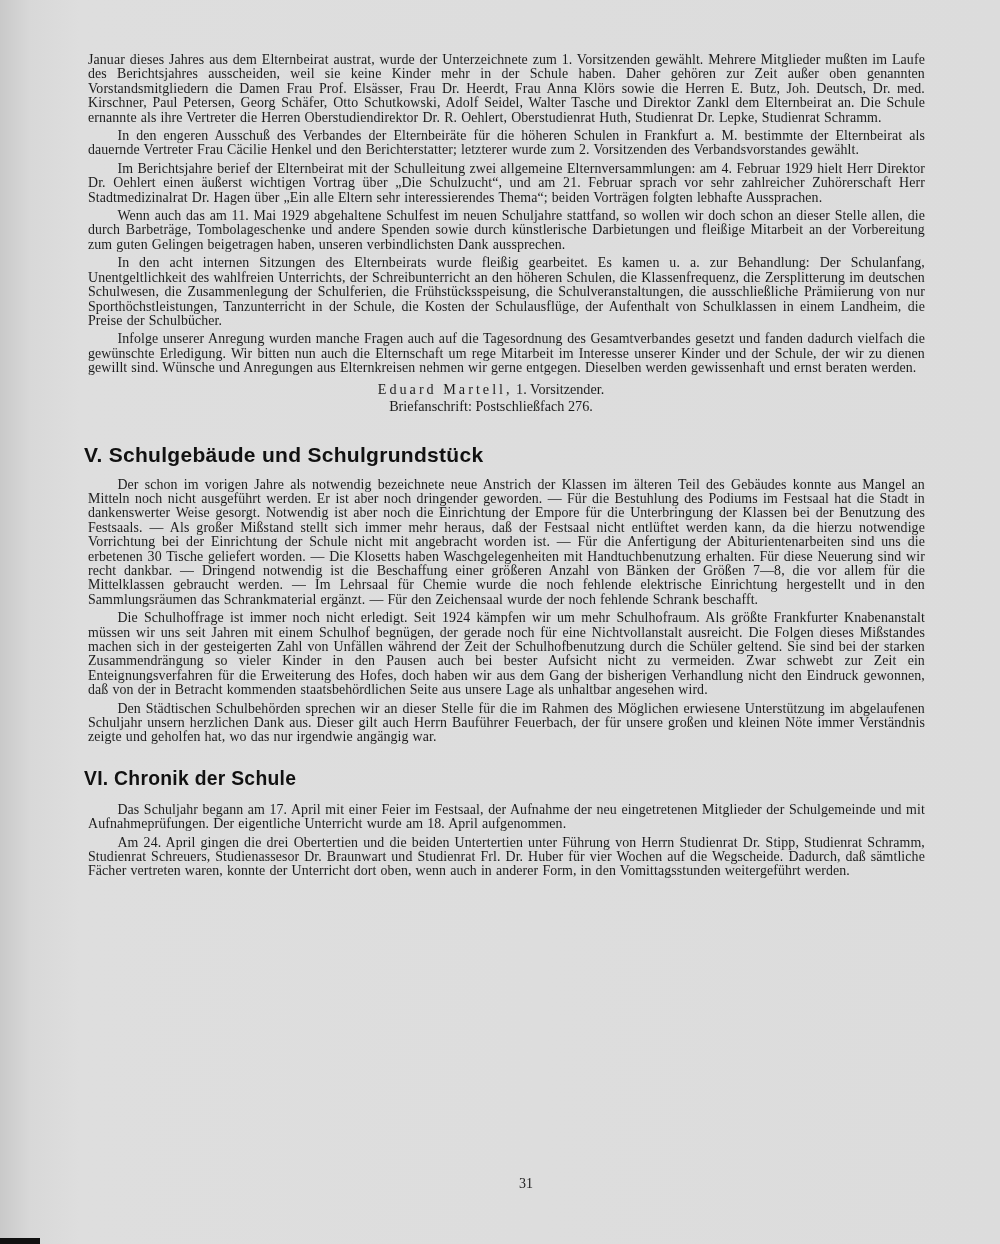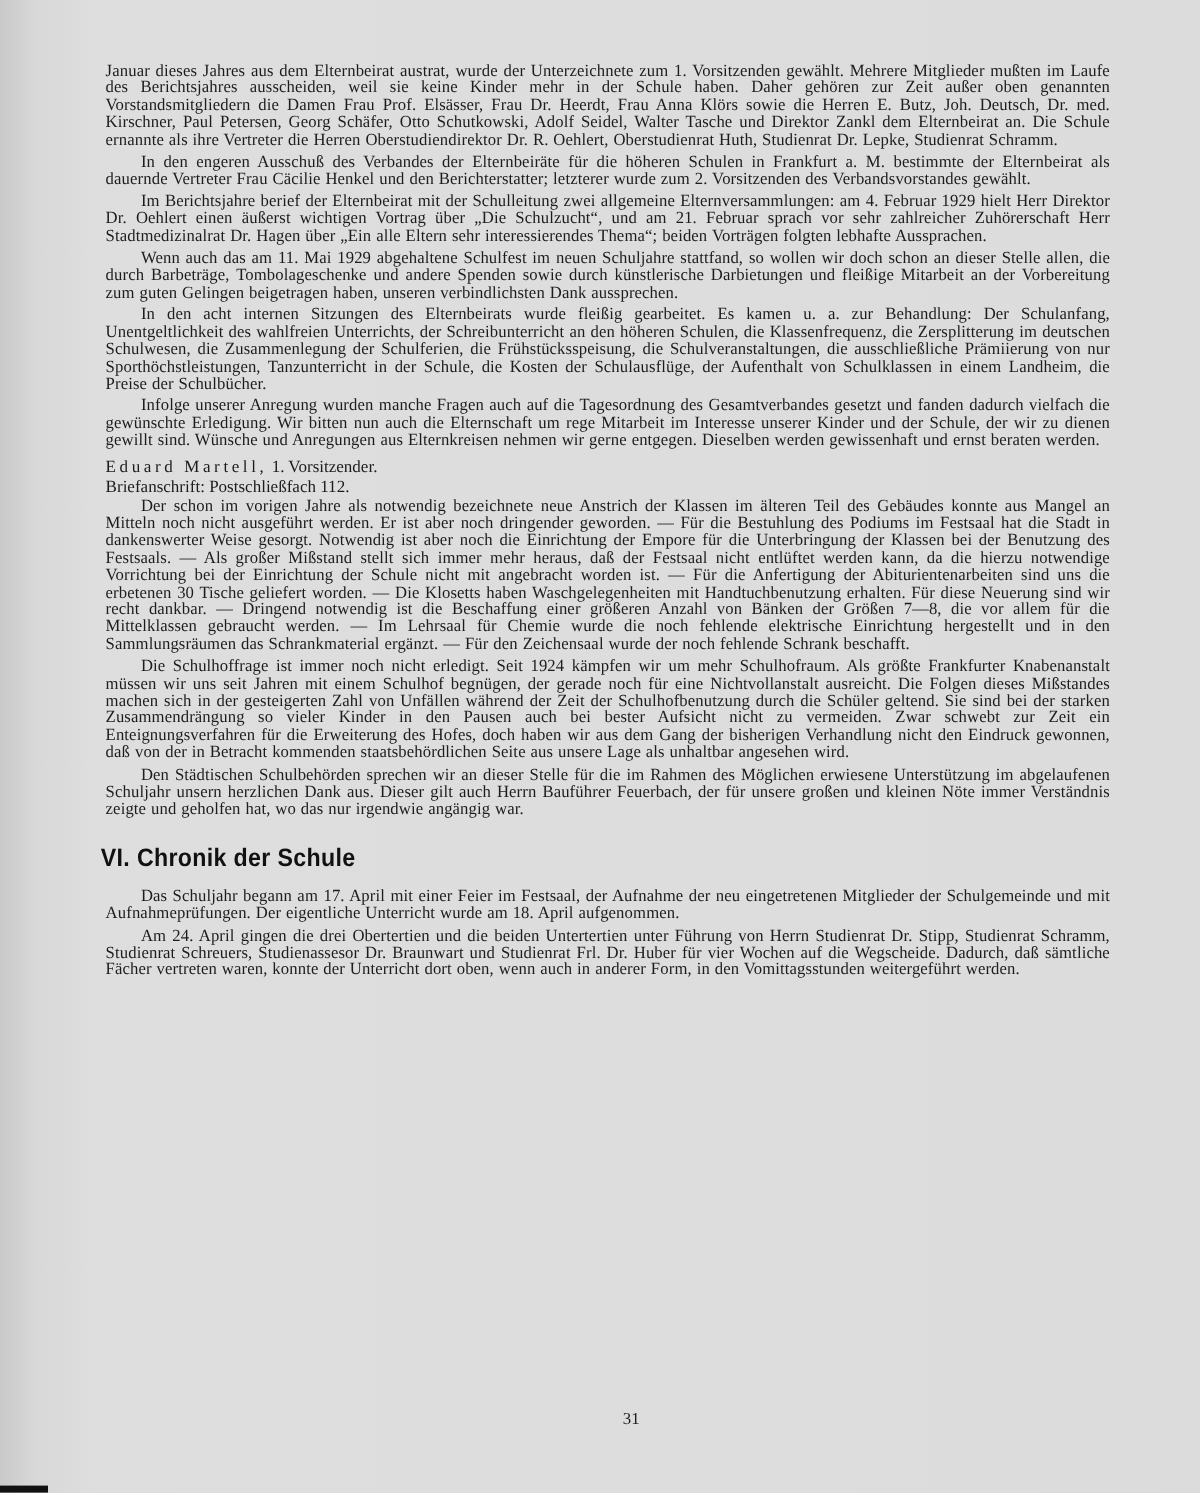--- a/index.html
+++ b/index.html
@@ -33,21 +33,21 @@
       transform: scaleX(0.98);
       transform-origin: left top;
     }
     .para.first {
       text-indent: 0;
     }
     .signature {
       font-family: "Liberation Serif", "DejaVu Serif", serif;
       font-size: 14.2px;
       line-height: 17px;
-      text-align: left;
+      text-align: center;
       margin: 6px 48px 0 0;
     }
     .signature .name {
       letter-spacing: 3px;
     }
     .heading {
       font-family: "Liberation Sans", "DejaVu Sans", sans-serif;
       font-weight: bold;
       font-size: 21px;
       color: #111;
@@ -96,25 +96,26 @@
     <p class="para">In den engeren Ausschuß des Verbandes der Elternbeiräte für die höheren Schulen in Frankfurt a. M. bestimmte der Elternbeirat als dauernde Vertreter Frau Cäcilie Henkel und den Berichterstatter; letzterer wurde zum 2. Vorsitzenden des Verbandsvorstandes gewählt.</p>
     <p class="para">Im Berichtsjahre berief der Elternbeirat mit der Schulleitung zwei allgemeine Elternversammlungen: am 4. Februar 1929 hielt Herr Direktor Dr. Oehlert einen äußerst wichtigen Vortrag über „Die Schulzucht“, und am 21. Februar sprach vor sehr zahlreicher Zuhörerschaft Herr Stadtmedizinalrat Dr. Hagen über „Ein alle Eltern sehr interessierendes Thema“; beiden Vorträgen folgten lebhafte Aussprachen.</p>
     <p class="para">Wenn auch das am 11. Mai 1929 abgehaltene Schulfest im neuen Schuljahre stattfand, so wollen wir doch schon an dieser Stelle allen, die durch Barbeträge, Tombolageschenke und andere Spenden sowie durch künstlerische Darbietungen und fleißige Mitarbeit an der Vorbereitung zum guten Gelingen beigetragen haben, unseren verbindlichsten Dank aussprechen.</p>
     <p class="para">In den acht internen Sitzungen des Elternbeirats wurde fleißig gearbeitet. Es kamen u. a. zur Behandlung: Der Schulanfang, Unentgeltlichkeit des wahlfreien Unterrichts, der Schreibunterricht an den höheren Schulen, die Klassenfrequenz, die Zersplitterung im deutschen Schulwesen, die Zusammenlegung der Schulferien, die Frühstücksspeisung, die Schulveranstaltungen, die ausschließliche Prämiierung von nur Sporthöchstleistungen, Tanzunterricht in der Schule, die Kosten der Schulausflüge, der Aufenthalt von Schulklassen in einem Landheim, die Preise der Schulbücher.</p>
     <p class="para">Infolge unserer Anregung wurden manche Fragen auch auf die Tagesordnung des Gesamtverbandes gesetzt und fanden dadurch vielfach die gewünschte Erledigung. Wir bitten nun auch die Elternschaft um rege Mitarbeit im Interesse unserer Kinder und der Schule, der wir zu dienen gewillt sind. Wünsche und Anregungen aus Elternkreisen nehmen wir gerne entgegen. Dieselben werden gewissenhaft und ernst beraten werden.</p>
 
     <div class="signature">
       <div>
         <span class="name">Eduard Martell,</span><span> 1. Vorsitzender.</span>
       </div>
-      <div>Briefanschrift: Postschließfach 112.</div>
+      <div>Briefanschrift: Postschließfach 276.</div>
     </div>
   </section>
 
   <section>
+    <h2 class="heading heading-v">V. Schulgebäude und Schulgrundstück</h2>
     <p class="para">Der schon im vorigen Jahre als notwendig bezeichnete neue Anstrich der Klassen im älteren Teil des Gebäudes konnte aus Mangel an Mitteln noch nicht ausgeführt werden. Er ist aber noch dringender geworden. — Für die Bestuhlung des Podiums im Festsaal hat die Stadt in dankenswerter Weise gesorgt. Notwendig ist aber noch die Einrichtung der Empore für die Unterbringung der Klassen bei der Benutzung des Festsaals. — Als großer Mißstand stellt sich immer mehr heraus, daß der Festsaal nicht entlüftet werden kann, da die hierzu notwendige Vorrichtung bei der Einrichtung der Schule nicht mit angebracht worden ist. — Für die Anfertigung der Abiturientenarbeiten sind uns die erbetenen 30 Tische geliefert worden. — Die Klosetts haben Waschgelegenheiten mit Handtuchbenutzung erhalten. Für diese Neuerung sind wir recht dankbar. — Dringend notwendig ist die Beschaffung einer größeren Anzahl von Bänken der Größen 7—8, die vor allem für die Mittelklassen gebraucht werden. — Im Lehrsaal für Chemie wurde die noch fehlende elektrische Einrichtung hergestellt und in den Sammlungsräumen das Schrankmaterial ergänzt. — Für den Zeichensaal wurde der noch fehlende Schrank beschafft.</p>
     <p class="para">Die Schulhoffrage ist immer noch nicht erledigt. Seit 1924 kämpfen wir um mehr Schulhofraum. Als größte Frankfurter Knabenanstalt müssen wir uns seit Jahren mit einem Schulhof begnügen, der gerade noch für eine Nichtvollanstalt ausreicht. Die Folgen dieses Mißstandes machen sich in der gesteigerten Zahl von Unfällen während der Zeit der Schulhofbenutzung durch die Schüler geltend. Sie sind bei der starken Zusammendrängung so vieler Kinder in den Pausen auch bei bester Aufsicht nicht zu vermeiden. Zwar schwebt zur Zeit ein Enteignungsverfahren für die Erweiterung des Hofes, doch haben wir aus dem Gang der bisherigen Verhandlung nicht den Eindruck gewonnen, daß von der in Betracht kommenden staatsbehördlichen Seite aus unsere Lage als unhaltbar angesehen wird.</p>
     <p class="para">Den Städtischen Schulbehörden sprechen wir an dieser Stelle für die im Rahmen des Möglichen erwiesene Unterstützung im abgelaufenen Schuljahr unsern herzlichen Dank aus. Dieser gilt auch Herrn Bauführer Feuerbach, der für unsere großen und kleinen Nöte immer Verständnis zeigte und geholfen hat, wo das nur irgendwie angängig war.</p>
   </section>
 
   <section>
     <h2 class="heading heading-vi">VI. Chronik der Schule</h2>
     <p class="para">Das Schuljahr begann am 17. April mit einer Feier im Festsaal, der Aufnahme der neu eingetretenen Mitglieder der Schulgemeinde und mit Aufnahmeprüfungen. Der eigentliche Unterricht wurde am 18. April aufgenommen.</p>
     <p class="para">Am 24. April gingen die drei Obertertien und die beiden Untertertien unter Führung von Herrn Studienrat Dr. Stipp, Studienrat Schramm, Studienrat Schreuers, Studienassesor Dr. Braunwart und Studienrat Frl. Dr. Huber für vier Wochen auf die Wegscheide. Dadurch, daß sämtliche Fächer vertreten waren, konnte der Unterricht dort oben, wenn auch in anderer Form, in den Vomittagsstunden weitergeführt werden.</p>
   </section>

